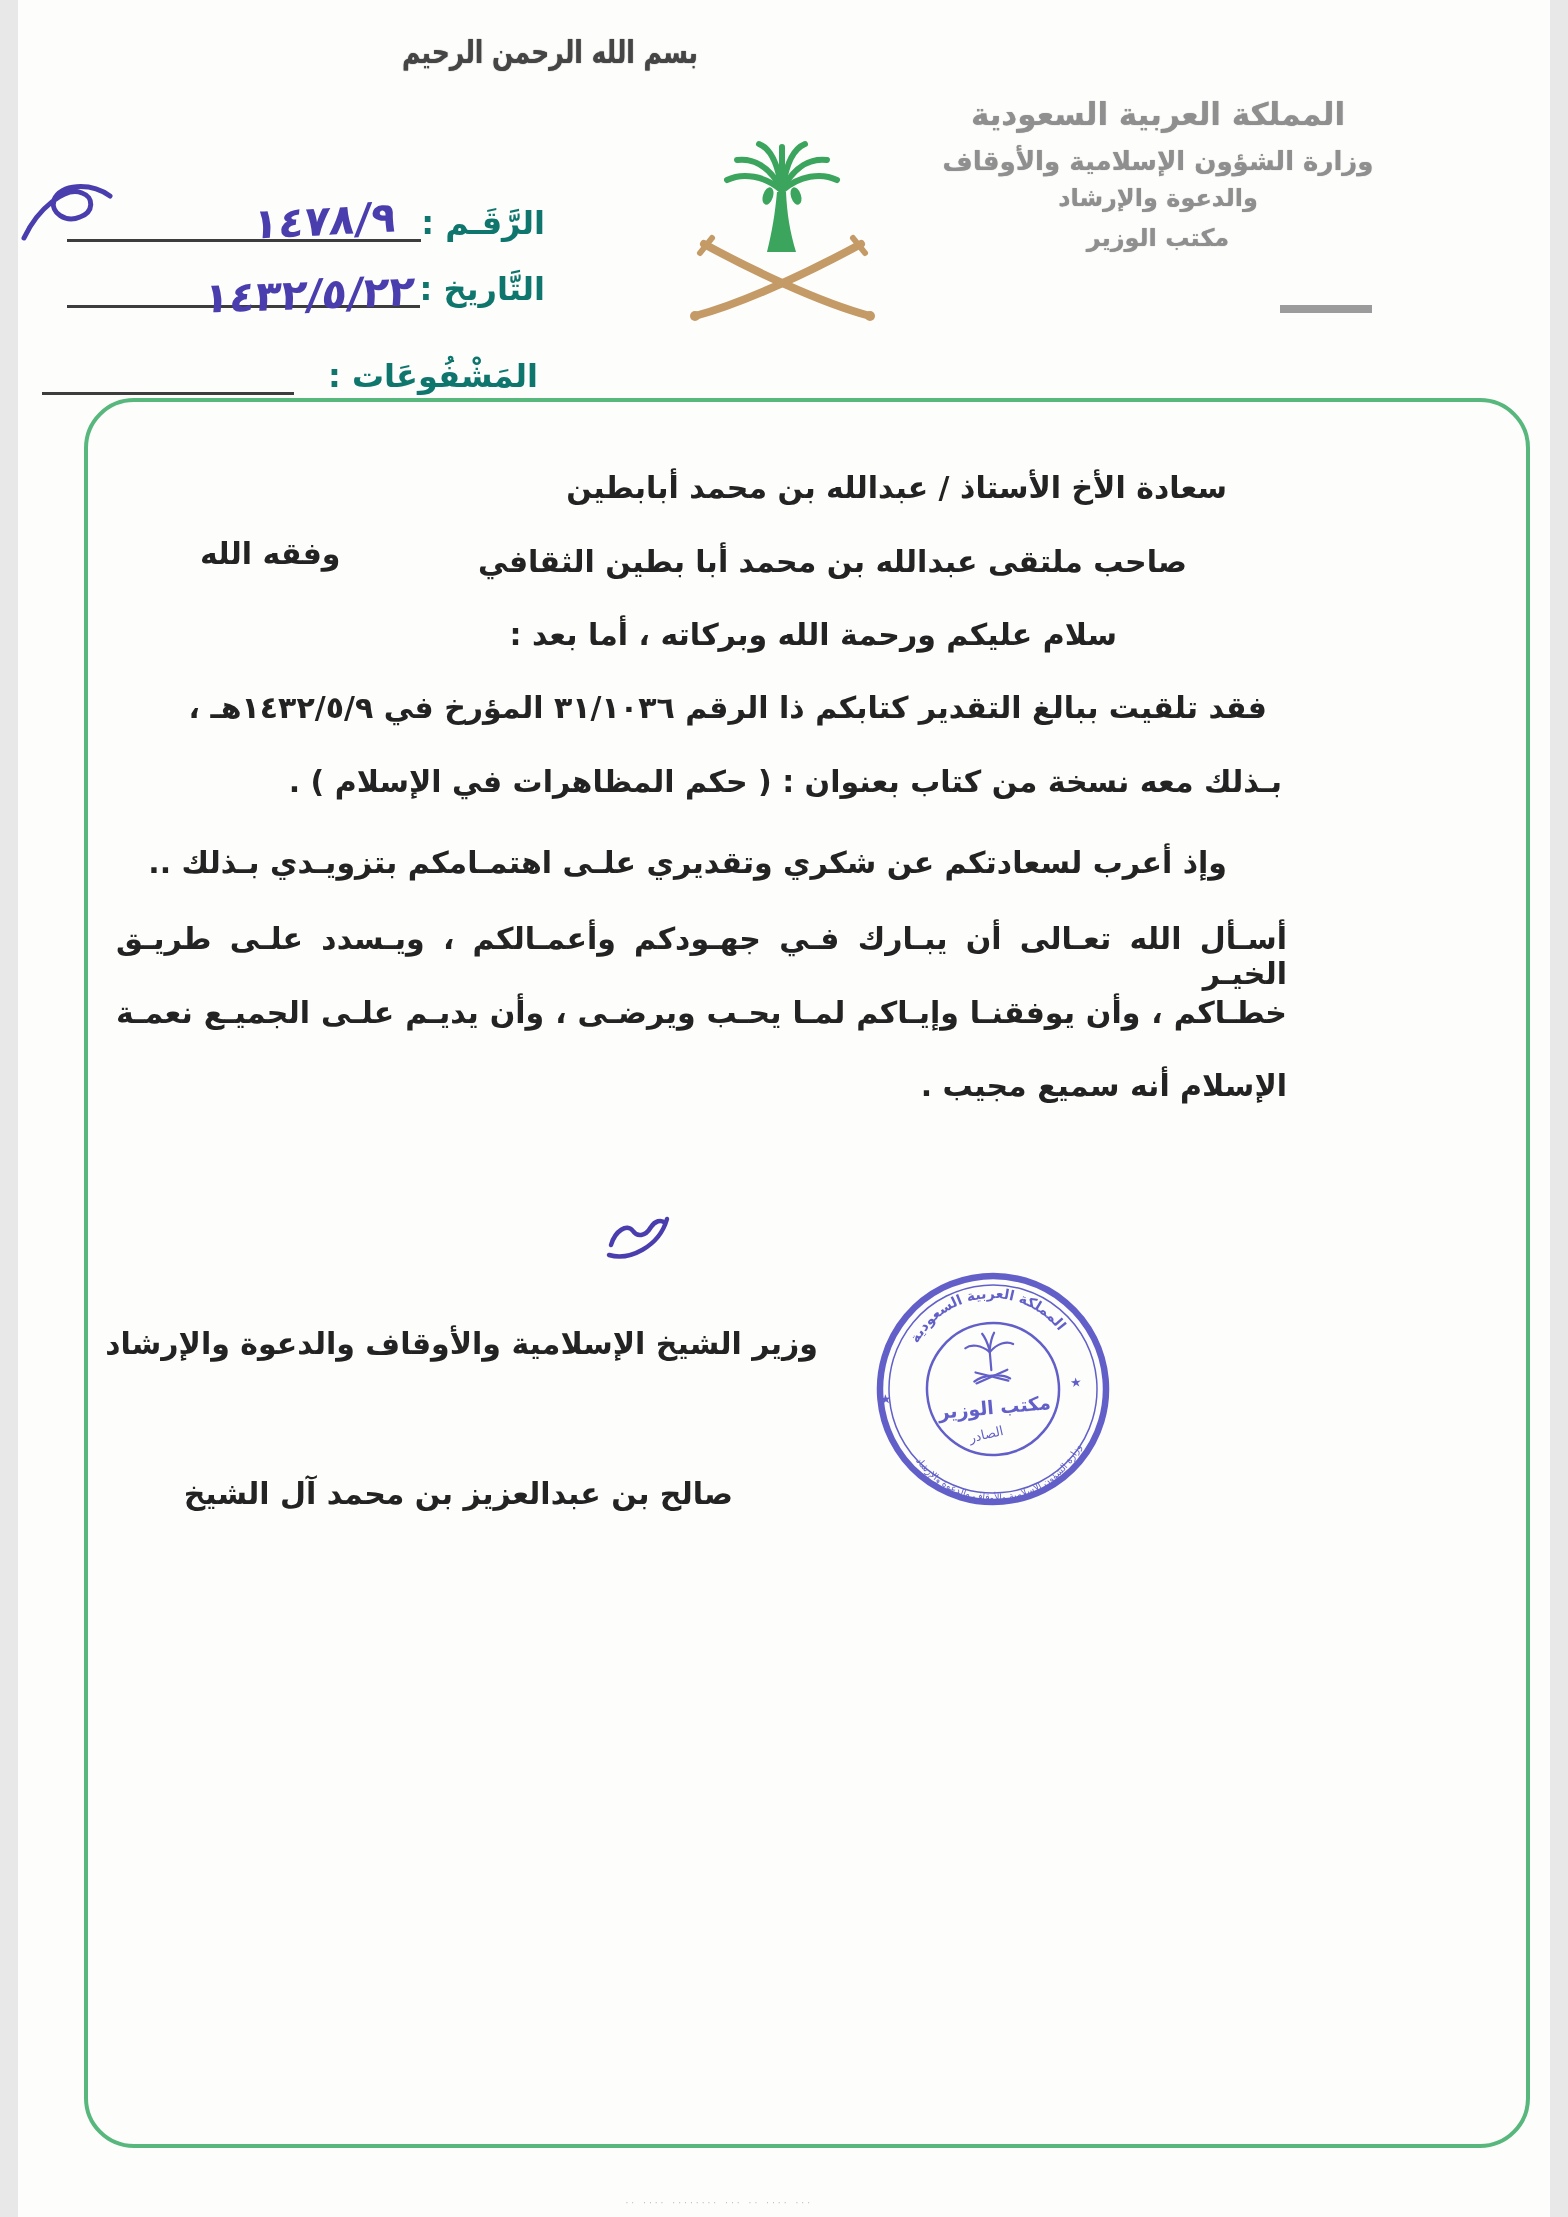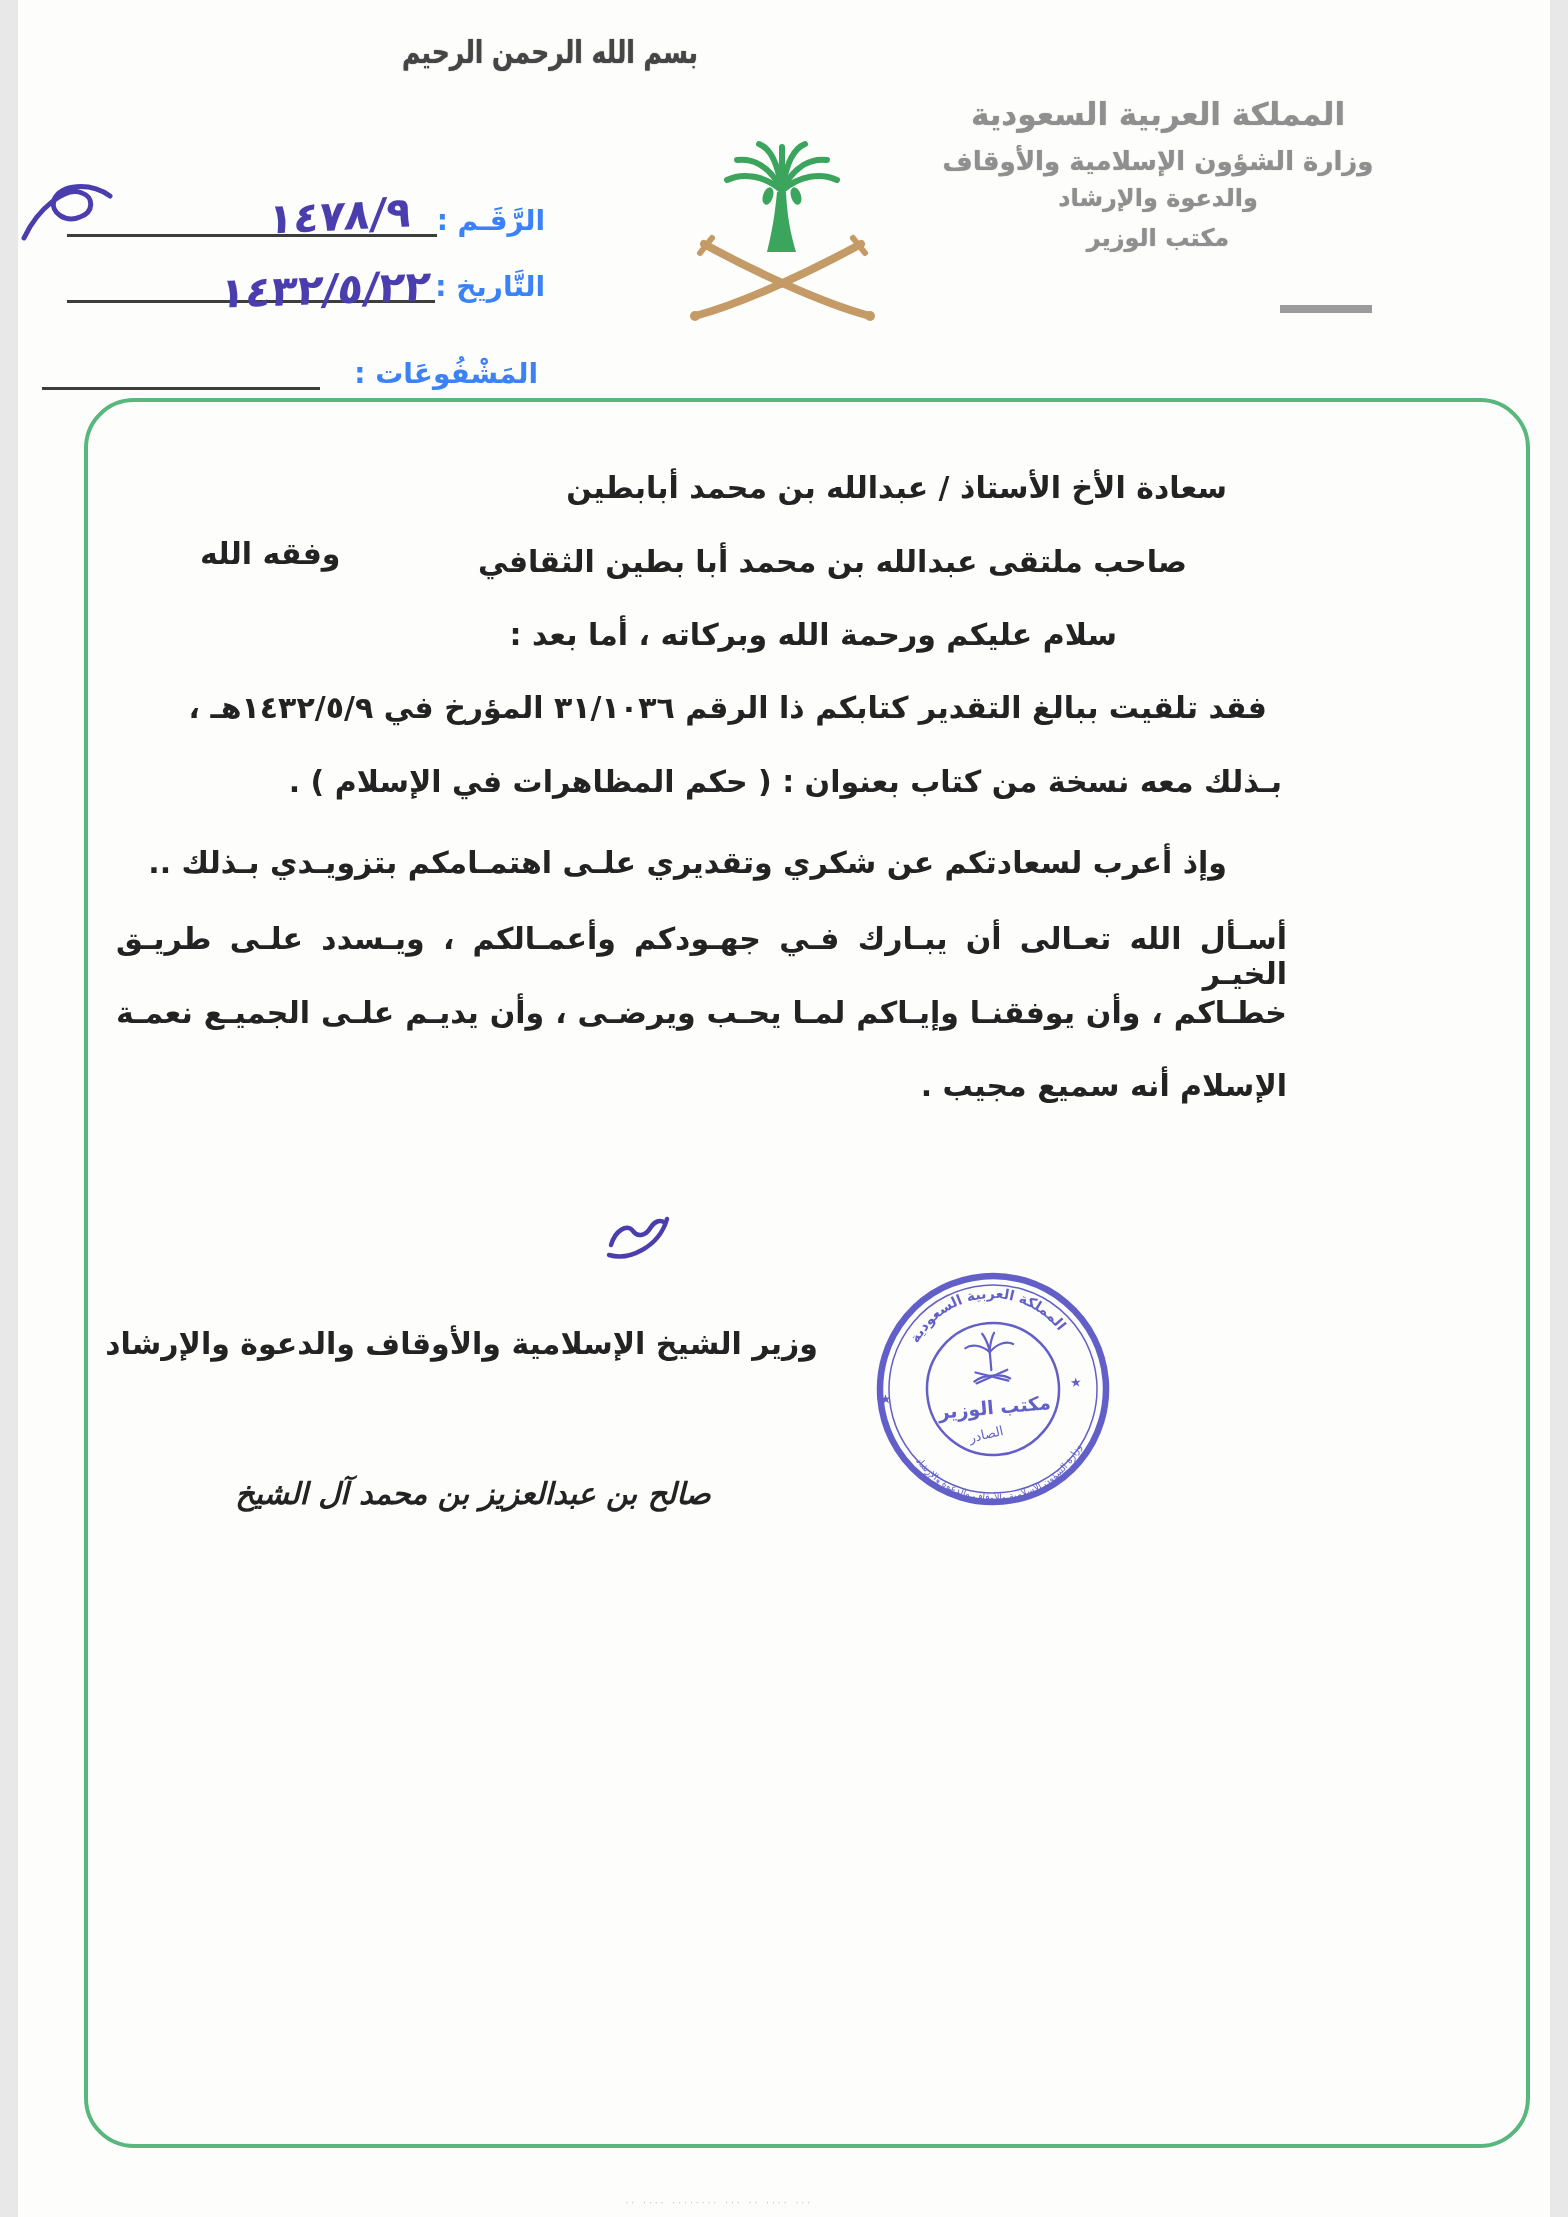--- a/index.html
+++ b/index.html
@@ -24,21 +24,21 @@
     left:860px; top:96px; width:560px; text-align:center; color:#8f8f8f;
     font-weight:bold; text-shadow:0 0 1px #9a9a9a;
   }
   .letterhead .lh1{font-size:31px;}
   .letterhead .lh2{font-size:26px; margin-top:14px;}
   .letterhead .lh3{font-size:24px; margin-top:8px;}
   .letterhead .lh4{font-size:24px; margin-top:12px;}
   .office-underline{left:1262px; top:305px; width:92px; height:8px; background:#9b9b9b;}
   
   .field-row{display:flex; align-items:flex-end; direction:rtl;}
-  .field-row .label{font-size:28px; font-weight:bold; color:#3b82f6; white-space:nowrap; padding-bottom:0;margin-top:44px;}
+  .field-row .label{font-size:32px; font-weight:bold; color:#0f766e; white-space:nowrap; padding-bottom:0;margin-top:44px;}
   .field-row .line{flex:1; border-bottom:3px solid #3d3d3d; height:40px; position:relative; margin-left:4px;}
   .row-number{left:45px; top:160px; width:482px;}
   .row-date{left:45px; top:226px; width:482px;}
   .row-attach{left:20px; top:313px; width:500px;gap:34px;}
   .hand{
     position:absolute; bottom:-6px; right:25px; color:var(--handwriting-blue);
     font-size:42px; font-weight:bold; white-space:nowrap;
     transform:rotate(-3deg) skewX(-8deg); letter-spacing:4px;
   }
   .row-date .hand{right:5px; bottom:-14px; transform:rotate(-2deg) skewX(-8deg);}
@@ -48,21 +48,21 @@
     left:66px; top:398px; width:1446px; height:1750px;
     border:4px solid var(--border-green); border-radius:50px; background:transparent;
   }
   .bline{
     position:absolute; direction:rtl; white-space:nowrap;
     font-size:30px; font-weight:bold; color:#232323;
   }
   .just{white-space:normal; text-align:justify; text-align-last:justify;}
   .closing-paraph{left:583px; top:1203px;}
   .sig-title{left:110px; top:1326px; width:690px; text-align:center;}
-  .sig-name{left:195px; top:1476px; width:520px; text-align:center;font-style:italic;}
+  .sig-name{left:195px; top:1476px; width:520px; text-align:center;}
   .footer-smudge{
     left:315px; top:2198px; width:480px; font-size:9px; color:#bcbcbc;
     letter-spacing:3px; filter:blur(0.4px); direction:ltr; text-align:right;
   }
   svg{display:block; overflow:visible;}
 </style>
 </head>
 <body>
 
 <div class="page">

